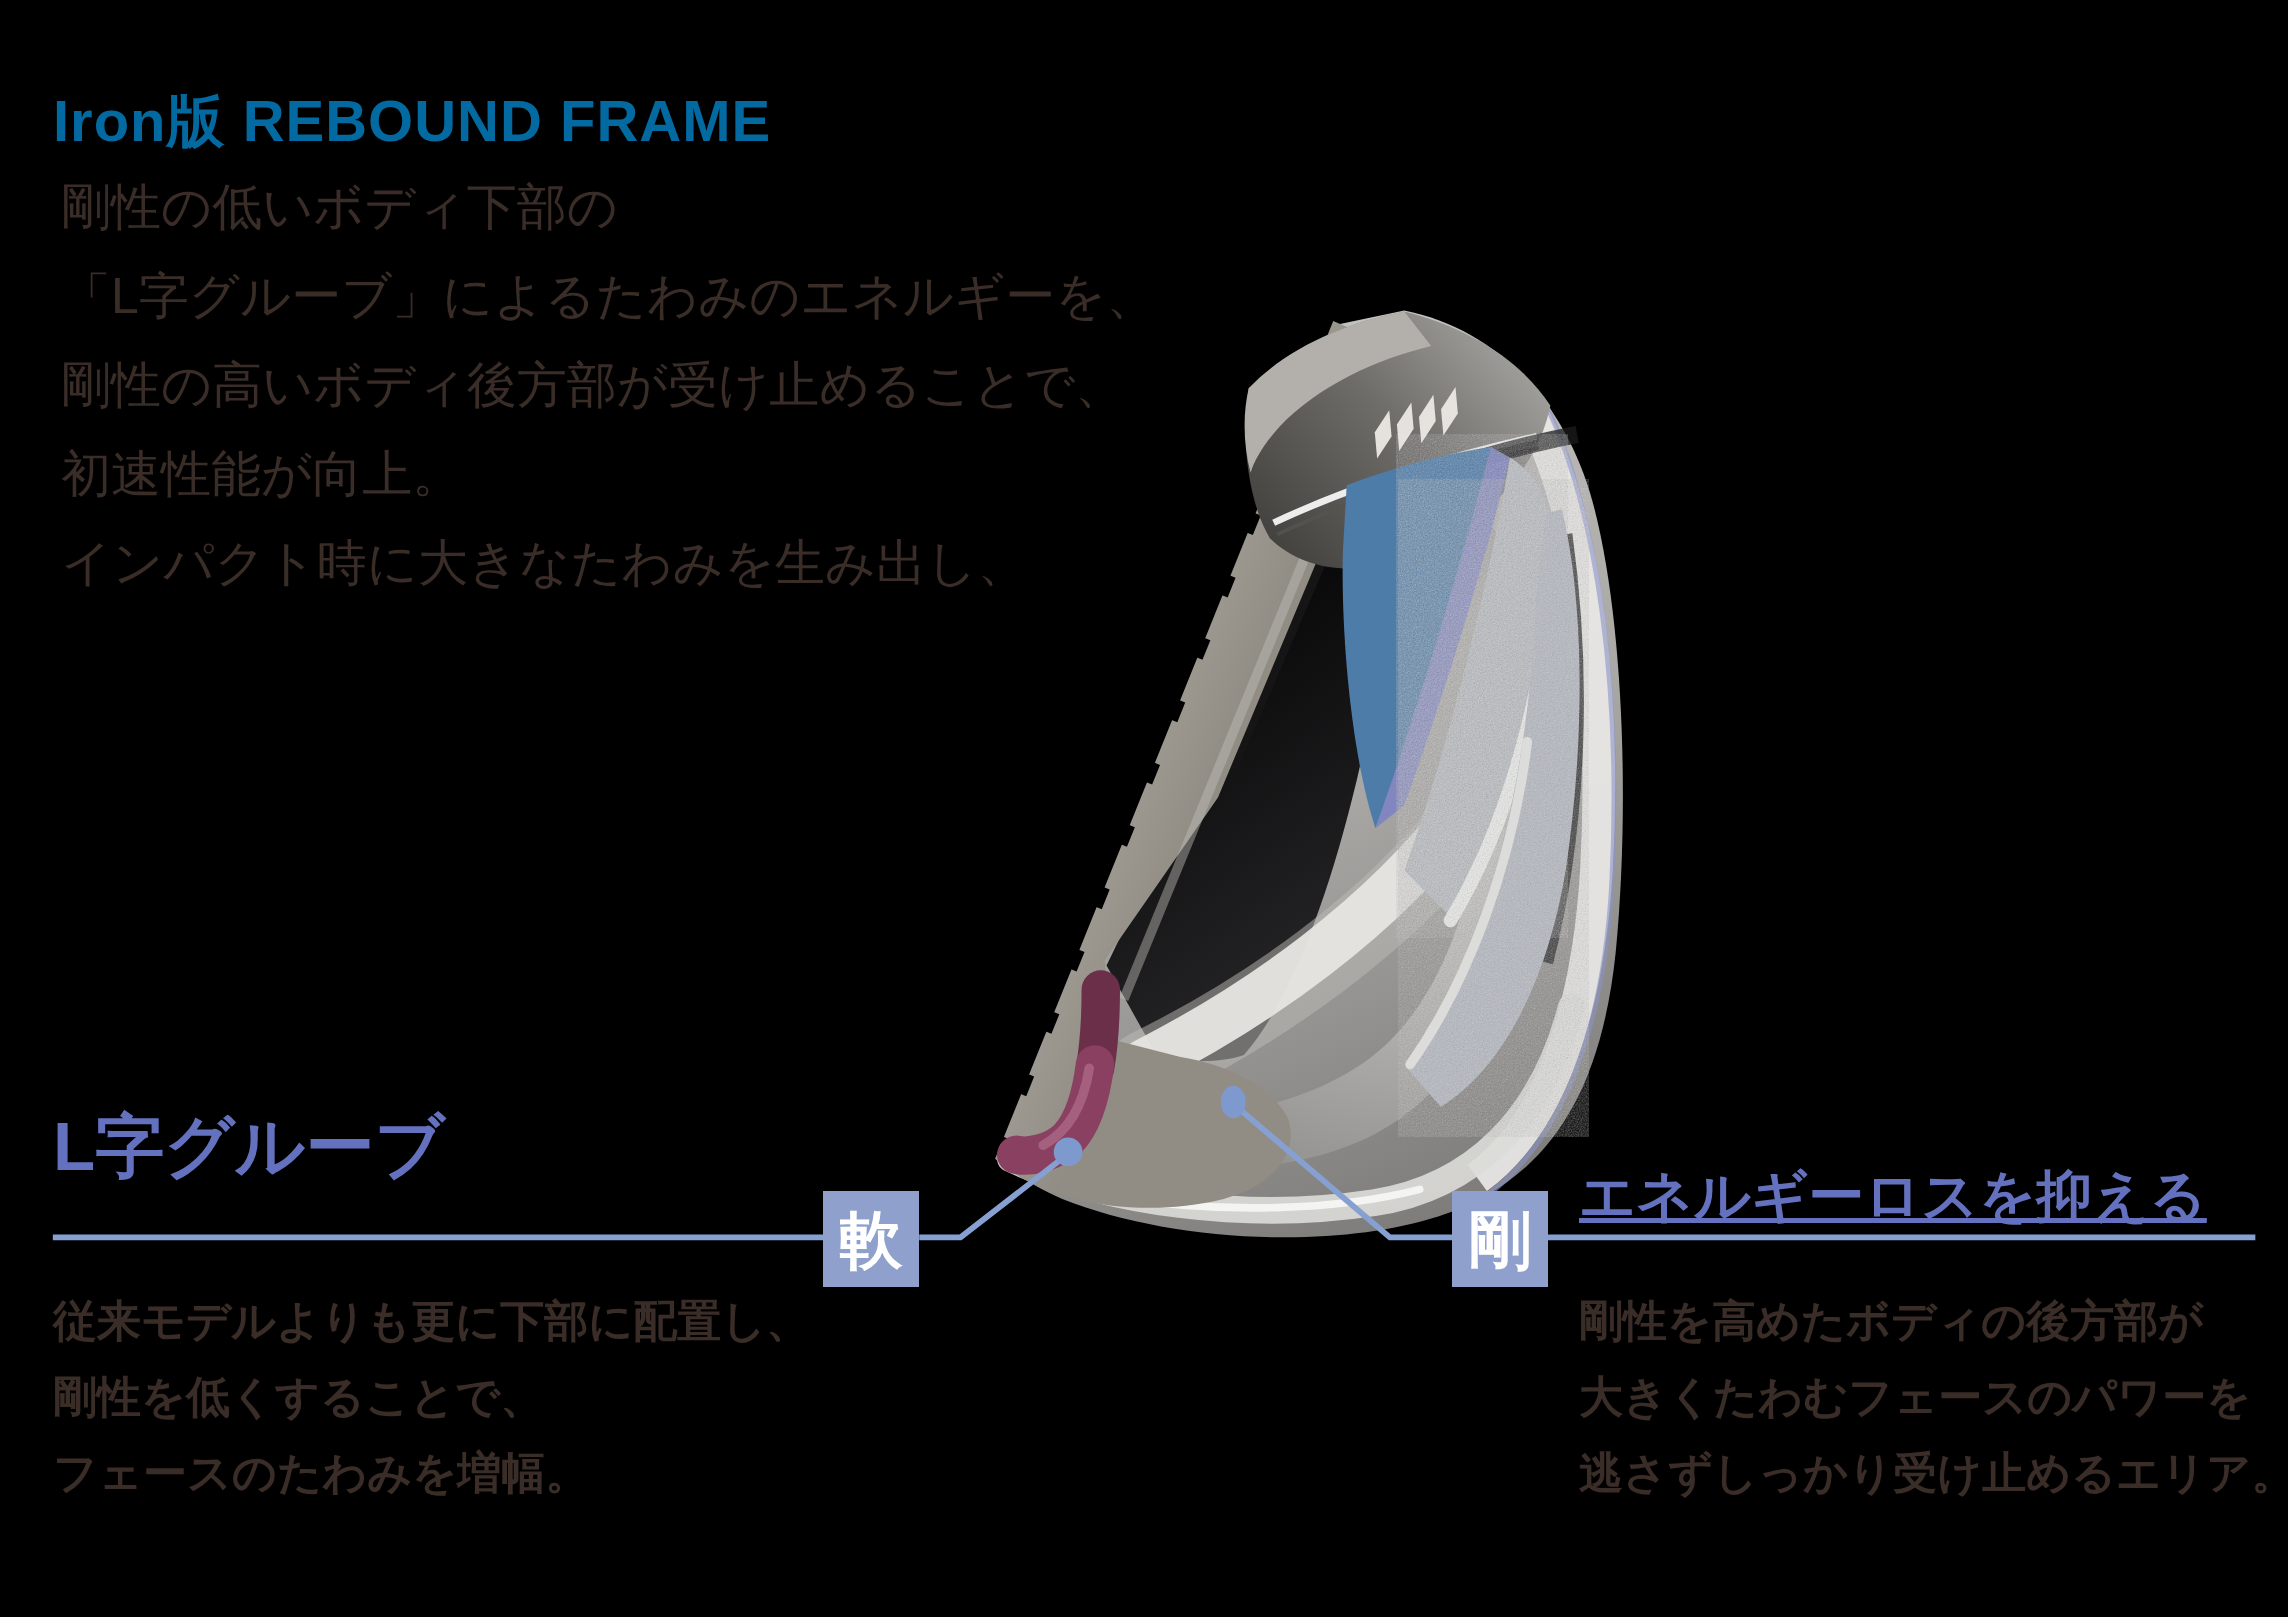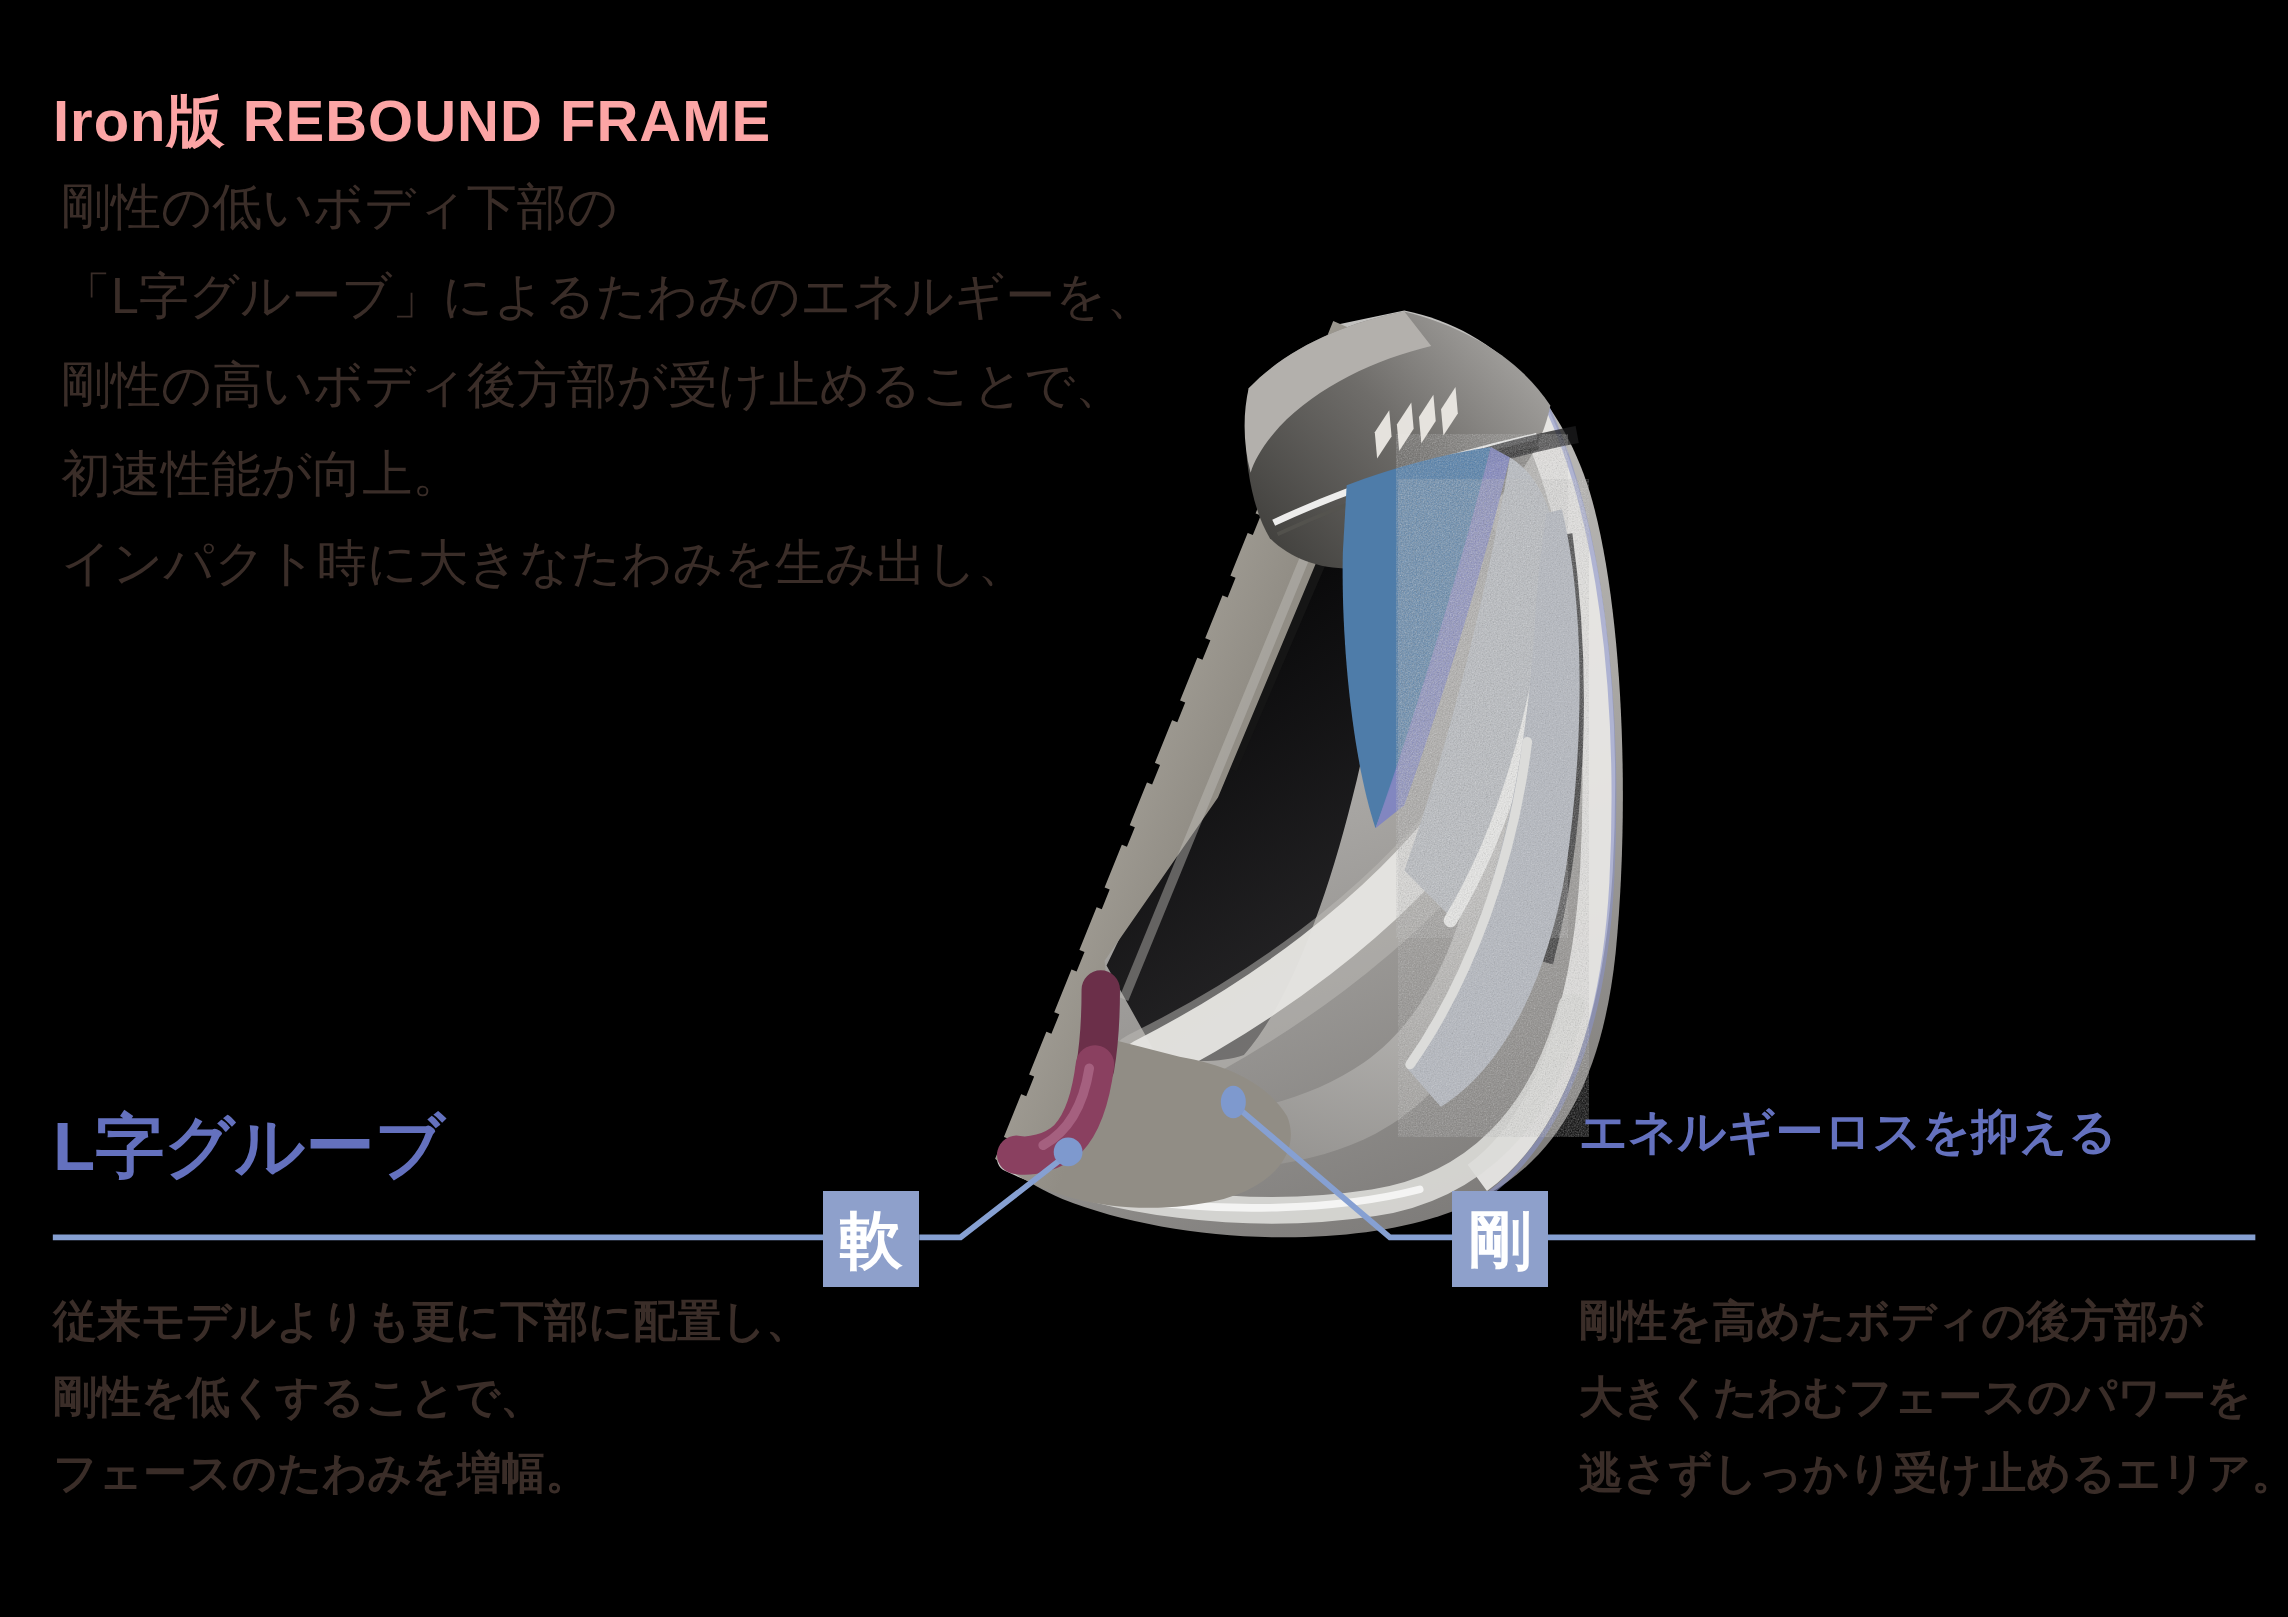--- a/index.html
+++ b/index.html
@@ -1,26 +1,26 @@
 <!DOCTYPE html>
 <html><head>
 <meta charset="utf-8">
 <style>
   html,body{margin:0;padding:0;background:#000;}
   .stage{position:relative;width:2288px;height:1618px;background:#000;overflow:hidden;
          font-family:"Liberation Sans","DejaVu Sans",sans-serif;}
   .stage *{box-sizing:border-box;}
   svg.diagram{position:absolute;left:0;top:0;width:2288px;height:1618px;}
   .page-title{position:absolute;left:53px;top:83px;font-size:58px;font-weight:700;
-              letter-spacing:1px;color:#fca5a5;white-space:nowrap;}
+              letter-spacing:1px;color:#0369a1;white-space:nowrap;}
   .intro{position:absolute;left:53px;top:163px;color:#3A2D28;font-size:50px;
          line-height:89px;font-weight:500;white-space:nowrap;margin-left:8px;}
   .sec-heading{position:absolute;font-weight:700;color:#6471BE;white-space:nowrap;}
   .sec-heading.left{left:53px;top:1101px;font-size:69px;}
-  .sec-heading.right{left:1579px;top:1100px;font-size:48px;}
+  .sec-heading.right{left:1579px;top:1159px;font-size:56px;text-decoration:underline;}
   .sec-body{position:absolute;top:1283px;color:#3A2D28;font-size:44px;line-height:76px;
             font-weight:700;white-space:nowrap;}
   .sec-body.left{left:53px;}
   .sec-body.right{left:1579px;}
   .badge{position:absolute;top:1191px;width:96px;height:96px;background:#8EA0CB;
          color:#fff;font-size:63px;font-weight:600;text-align:center;line-height:98px;}
   .badge.soft{left:823px;}
   .badge.rigid{left:1452px;}
 </style>
 </head>

